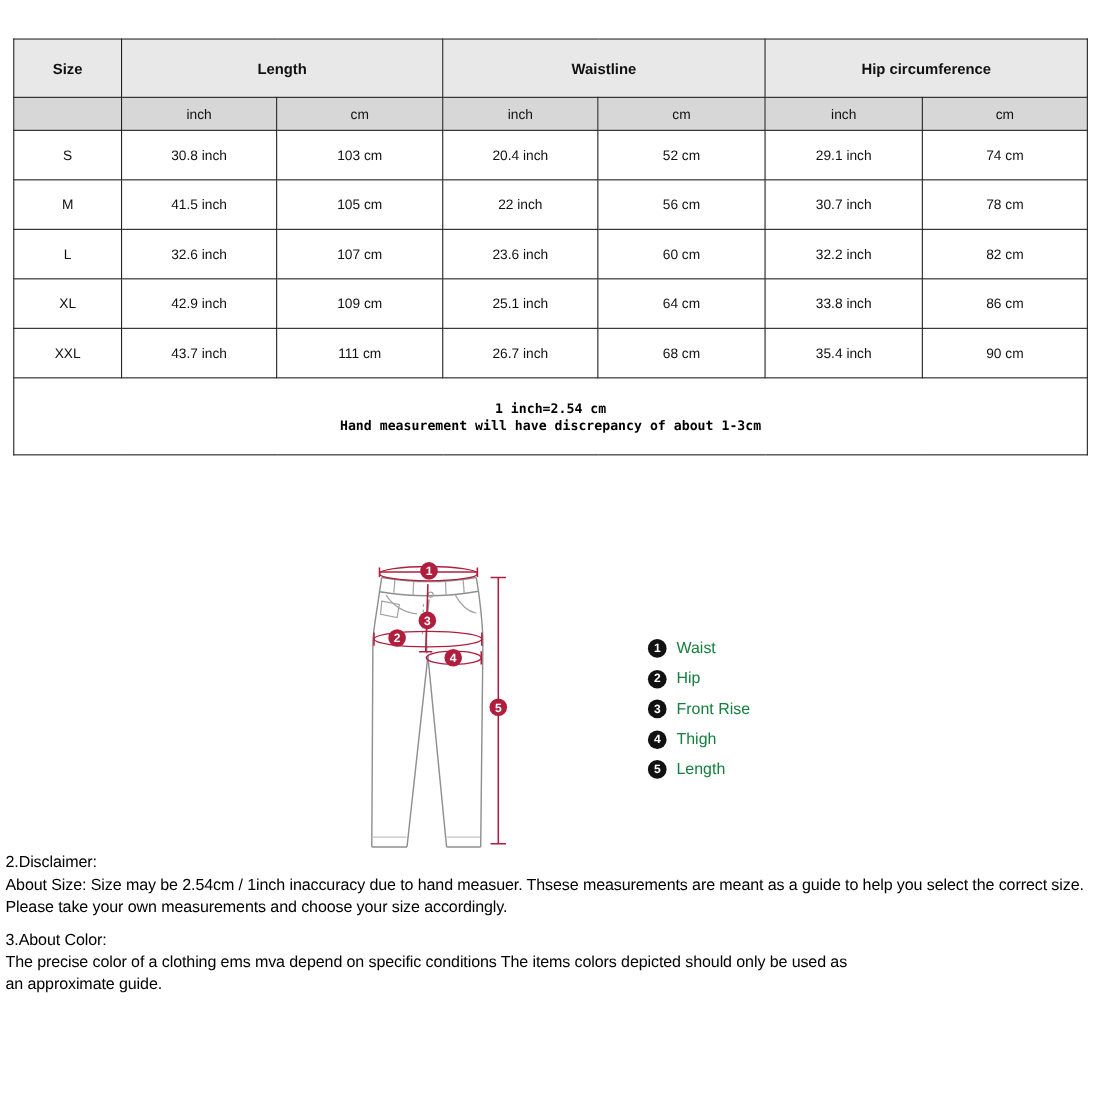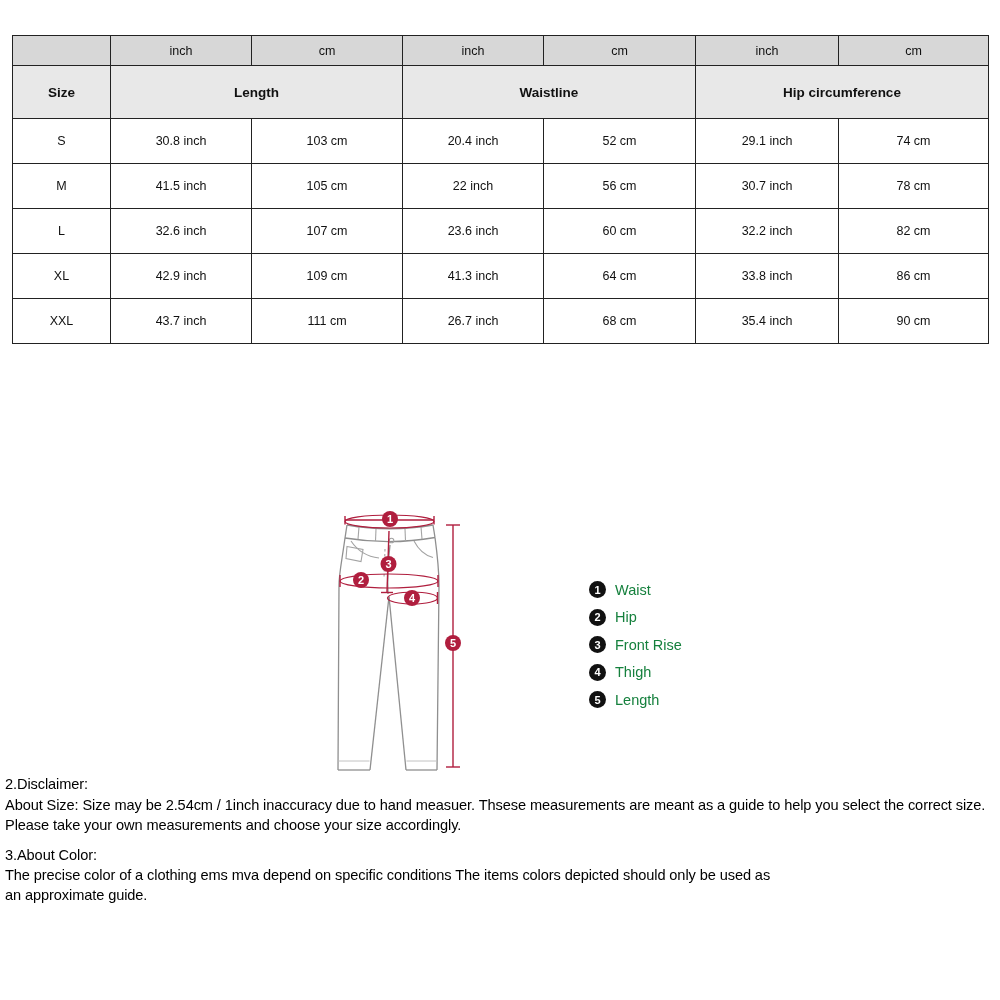--- a/index.html
+++ b/index.html
@@ -46,35 +46,35 @@
       <col style="width:98px">
         <col style="width:141px">
         <col style="width:151px">
       <col style="width:141px">
         <col style="width:152px">
         <col style="width:143px">
         <col style="width:150px">
     </colgroup>
     <tbody>
       <tr>
+        <td class="hdr" rowspan="1">Size</td>
+        <td class="hdr" colspan="2">Length</td>
+        <td class="hdr" colspan="2">Waistline</td>
+        <td class="hdr" colspan="2">Hip circumference</td>
+      </tr>
+      <tr>
         <td class="sub"></td>
         <td class="sub">inch</td>
         <td class="sub">cm</td>
         <td class="sub">inch</td>
         <td class="sub">cm</td>
         <td class="sub">inch</td>
         <td class="sub">cm</td>
       </tr>
       <tr>
-        <td class="hdr" rowspan="1">Size</td>
-        <td class="hdr" colspan="2">Length</td>
-        <td class="hdr" colspan="2">Waistline</td>
-        <td class="hdr" colspan="2">Hip circumference</td>
-      </tr>
-      <tr>
         <td class="dat">S</td>
         <td class="dat">30.8 inch</td>
         <td class="dat">103 cm</td>
         <td class="dat">20.4 inch</td>
         <td class="dat">52 cm</td>
         <td class="dat">29.1 inch</td>
         <td class="dat">74 cm</td>
       </tr>
       <tr>
         <td class="dat">M</td>
@@ -91,33 +91,39 @@
         <td class="dat">107 cm</td>
         <td class="dat">23.6 inch</td>
         <td class="dat">60 cm</td>
         <td class="dat">32.2 inch</td>
         <td class="dat">82 cm</td>
       </tr>
       <tr>
         <td class="dat">XL</td>
         <td class="dat">42.9 inch</td>
         <td class="dat">109 cm</td>
-        <td class="dat">41.3 inch</td>
+        <td class="dat">25.1 inch</td>
         <td class="dat">64 cm</td>
         <td class="dat">33.8 inch</td>
         <td class="dat">86 cm</td>
       </tr>
       <tr>
         <td class="dat">XXL</td>
         <td class="dat">43.7 inch</td>
         <td class="dat">111 cm</td>
         <td class="dat">26.7 inch</td>
         <td class="dat">68 cm</td>
         <td class="dat">35.4 inch</td>
         <td class="dat">90 cm</td>
+      </tr>
+      <tr>
+        <td class="noterow" colspan="7">
+          <div class="note-line">1 inch=2.54 cm</div>
+          <div class="note-line">Hand measurement will have discrepancy of about 1-3cm</div>
+        </td>
       </tr>
     </tbody>
   </table>
 
   <svg class="diagram-svg" width="150" height="285" viewBox="325 495 150 285" xmlns="http://www.w3.org/2000/svg">
 
     <g stroke="#8f8f8f" stroke-width="1.3" fill="none">
       <path d="M347,525 Q390,532.5 433,525"></path>
       <path d="M345,538 Q390,545.5 435,537.5"></path>
       <path d="M347,525 L345,538"></path>

